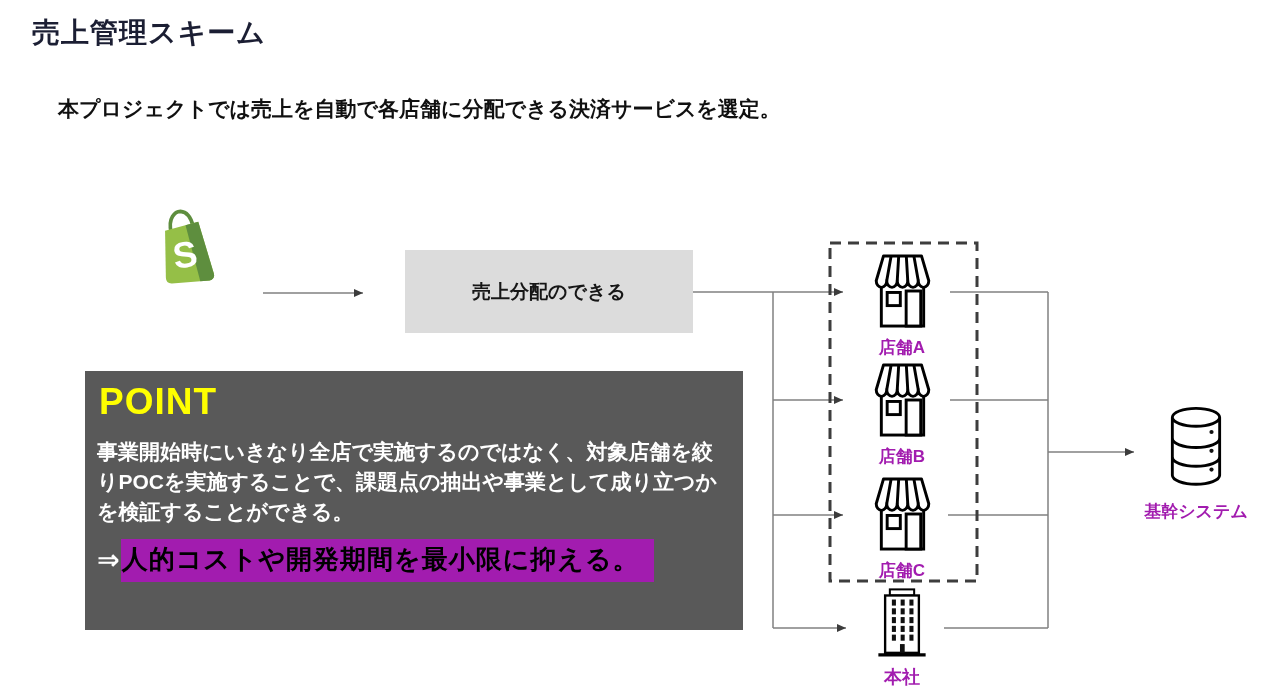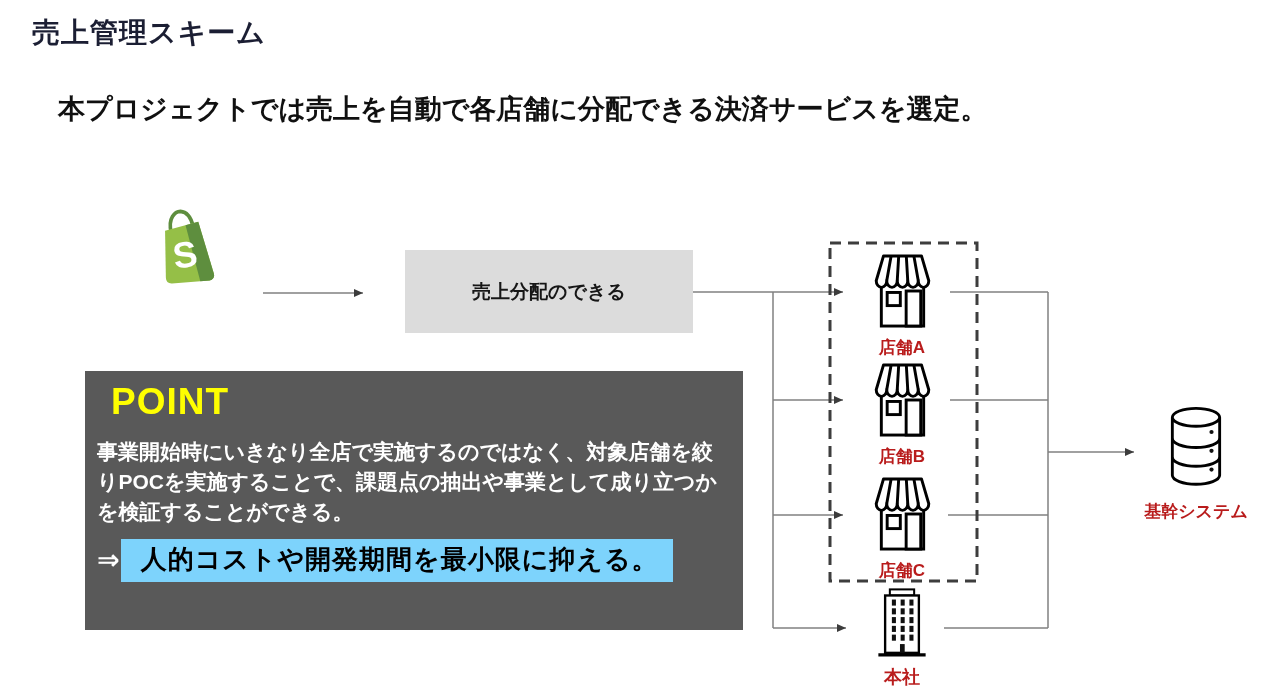--- a/index.html
+++ b/index.html
@@ -1,31 +1,31 @@
 <!DOCTYPE html>
 <html><head>
 <meta charset="utf-8">
 <style>
   html,body{margin:0;padding:0;background:#ffffff;}
   body{font-family:"Liberation Sans","DejaVu Sans",sans-serif;}
   .slide{position:relative;width:1280px;height:695px;background:#ffffff;overflow:hidden;}
   .abs{position:absolute;}
   .connectors{position:absolute;left:0;top:0;width:1280px;height:695px;pointer-events:none;}
   .title{left:32px;top:14px;font-size:28px;font-weight:bold;color:#1b1e33;letter-spacing:1px;}
-  .intro{left:58px;top:92px;font-size:27px;font-weight:bold;color:#101010;line-height:34px;}
+  .intro{left:58px;top:92px;font-size:21px;font-weight:bold;color:#101010;line-height:34px;}
   .shopify{left:110px;top:206px;width:150px;text-align:center;}
   .shopify .wordmark{font-size:35px;font-weight:bold;font-style:italic;color:#000;letter-spacing:-1px;line-height:1.1;margin-top:2px;}
   .adoption-box{left:405px;top:250px;width:288px;height:83px;background:#dcdcdc;display:flex;flex-direction:column;justify-content:center;align-items:center;font-size:19px;font-weight:bold;line-height:29px;color:#161616;text-align:center;}
   .point-box{left:85px;top:371px;width:658px;height:259px;background:#595959;box-sizing:border-box;padding:10px 12px;color:#ffffff;}
-  .point-heading{font-size:37px;font-weight:bold;color:#ffff00;line-height:1.15;letter-spacing:1px;margin-left:14px;}
+  .point-heading{font-size:37px;font-weight:bold;color:#ffff00;line-height:1.15;letter-spacing:1px;margin-left:2px;}
   .point-body{margin-top:13px;font-size:21px;font-weight:bold;line-height:30px;color:#ffffff;}
   .point-highlight-row{margin-top:12px;display:flex;align-items:center;font-weight:bold;}
   .hl-arrow{color:#ffffff;font-size:27px;margin-right:1px;}
-  .hl-text{background:#7dd3fc;color:#000000;font-size:26px;padding:3px 14px 5px 20px;letter-spacing:1px;}
-  .node{position:absolute;text-align:center;color:#b91c1c;}
+  .hl-text{background:#a21caf;color:#000000;font-size:26px;padding:3px 14px 5px 1px;letter-spacing:1px;}
+  .node{position:absolute;text-align:center;color:#a21caf;}
   .node .label{font-weight:bold;font-size:17px;margin-top:3px;}
   .store-a{left:852px;top:253px;width:100px;}
   .store-b{left:852px;top:362px;width:100px;}
   .store-c{left:852px;top:476px;width:100px;}
   .hq{left:852px;top:588px;width:100px;}
   .hq .label{font-size:18px;margin-top:0;}
   .core{left:1131px;top:405px;width:130px;}
   .core .label{margin-top:6px;}
 </style>
 </head>

